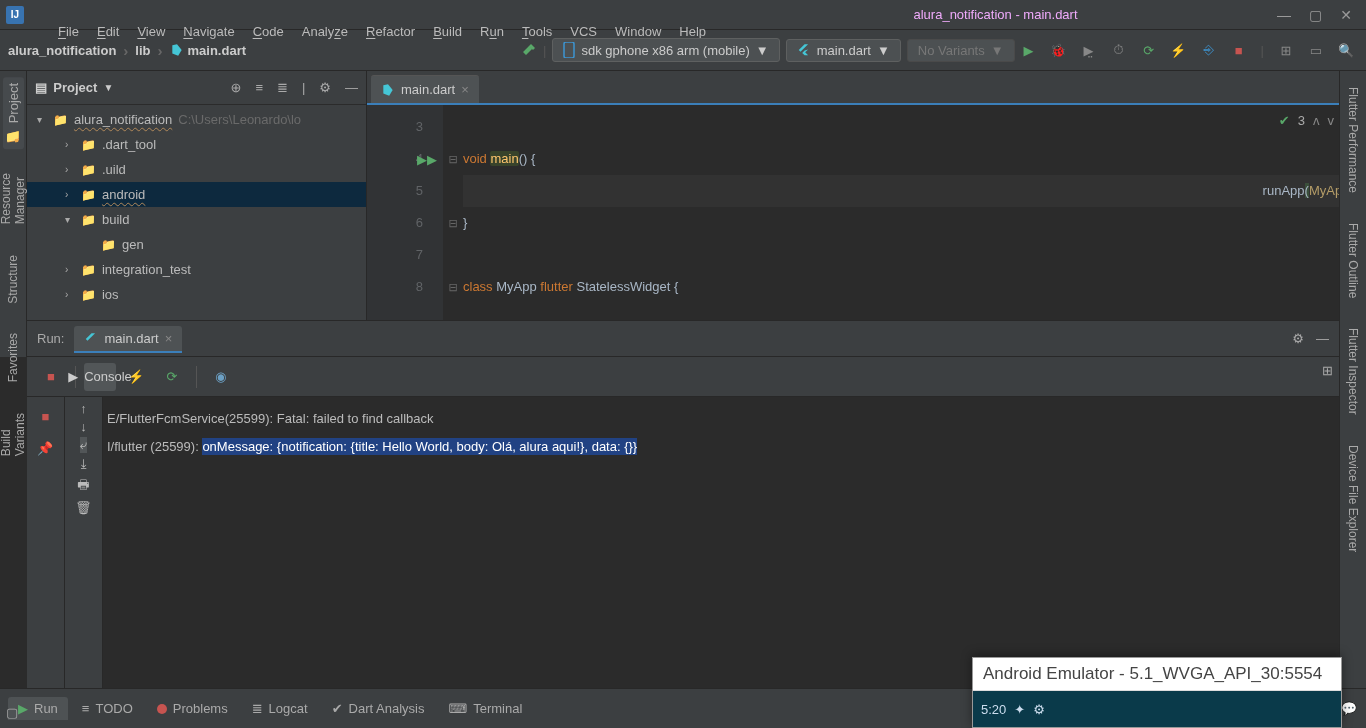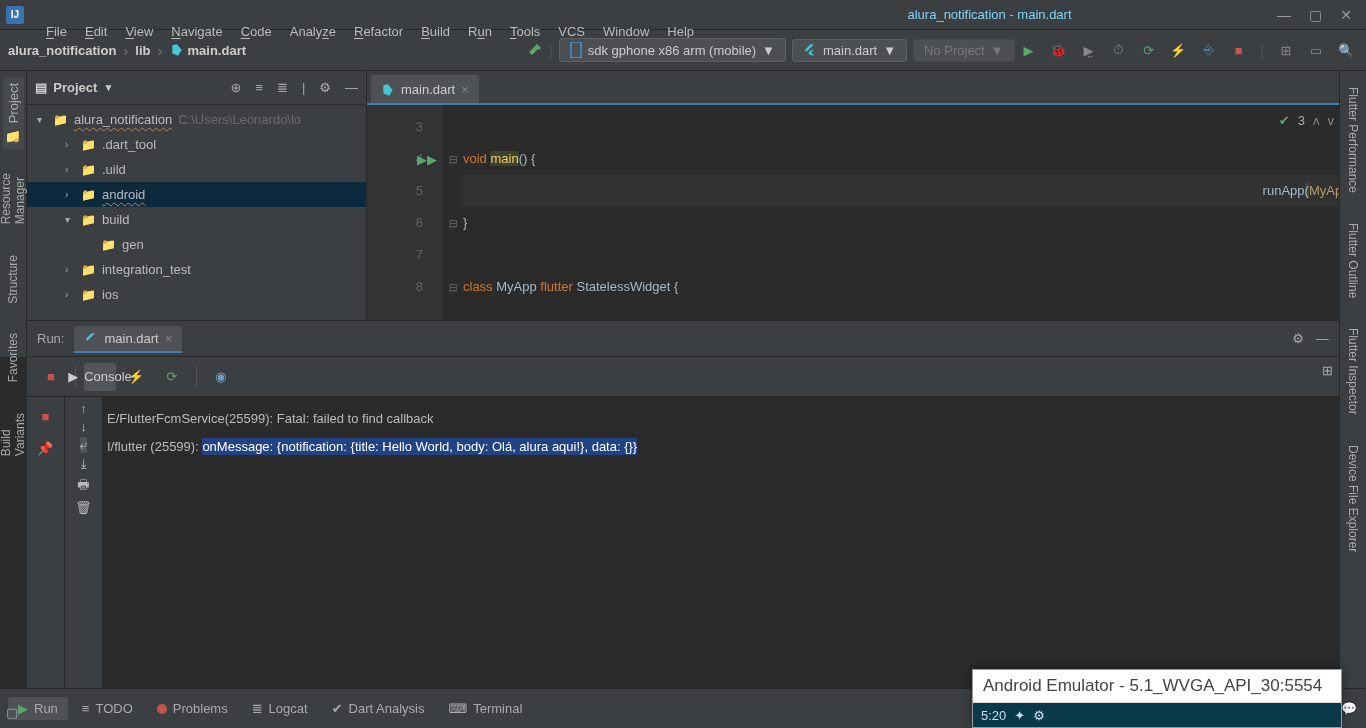--- a/index.html
+++ b/index.html
@@ -1,22 +1,22 @@
 <!DOCTYPE html>
 <html><head>
 <meta charset="utf-8">
 <style>
 * { margin: 0; padding: 0; box-sizing: border-box; font-family: "Segoe UI", sans-serif; font-size: 13px; }
 body { background: #2b2b2b; color: #bbbbbb; width: 1366px; height: 728px; overflow: hidden; position: relative; }
 .titlebar { height: 30px; background: #3c3f41; display: flex; align-items: center; padding: 0 6px; border-bottom: 1px solid #282828; }
-.ij-icon { width: 18px; height: 18px; background: #3873b0; margin-right: 14px; display:flex;align-items:center;justify-content:center;color:#fff;font-weight:bold;font-size:10px;border-radius:2px; }
+.ij-icon { width: 18px; height: 18px; background: #3873b0; margin-right: 26px; display:flex;align-items:center;justify-content:center;color:#fff;font-weight:bold;font-size:10px;border-radius:2px; }
 .menu { display: flex; gap: 2px; margin-top: 34px; }
 .menu .mi { padding: 3px 8px; cursor: pointer; color: #bbbbbb; }
 .menu .mi u { text-decoration: underline; text-underline-offset: 2px; }
-.title-center { flex: 1; text-align: center; color: #7dd3fc; }
+.title-center { flex: 1; text-align: center; color: #f0abfc; }
 .win-controls { display: flex; gap: 18px; color: #9a9a9a; padding-right: 8px; }
 .win-controls span { cursor: pointer; font-size: 14px; }
 
 .toolbar { height: 41px; background: #3c3f41; display: flex; align-items: center; padding: 0 8px; border-bottom: 1px solid #282828; gap:6px;}
 .breadcrumb { display: flex; align-items: center; gap: 4px; font-weight: 600; color:#ccc;}
 .breadcrumb .sep { color: #666; font-size: 15px; margin: 0 3px;}
 .dart-icon { width:14px;height:14px; display:inline-flex; }
 .combo { background: #4c5052; border: 1px solid #5e6060; border-radius: 3px; padding: 3px 10px; display: flex; align-items: center; gap: 6px; color:#ccc; cursor:pointer;}
 .combo.disabled { color: #777; border-color:#4a4a4a;}
 .tb-spacer { flex: 1; }
@@ -93,21 +93,21 @@
 .bp-right-icon{position:absolute;right:6px;top:42px;color:#aaa;}
 
 .statusbar{position:absolute;bottom:0;left:0;right:0;height:40px;background:#3c3f41;border-top:1px solid #282828;display:flex;align-items:center;padding:0 8px;gap:4px;}
 .sb-tab{display:flex;align-items:center;gap:6px;padding:4px 10px;color:#aaa;cursor:pointer;}
 .sb-tab.active{background:#4e5254;border-radius:3px 3px 0 0;}
 .sb-tab .play{color:#59a869;}
 .sb-tab .err-dot{width:10px;height:10px;background:#c75450;border-radius:50%;display:inline-block;}
 .sb-right{margin-left:auto;display:flex;align-items:center;gap:10px;}
 .emulator-popup{position:absolute;right:24px;bottom:0;width:370px;background:#fff;color:#333;border:1px solid #999;box-shadow:0 -2px 10px rgba(0,0,0,.4);}
 .emulator-popup .eh{padding:6px 10px;font-size:17px;color:#444;border-bottom:1px solid #ddd;}
-.emulator-popup .eb{height:24px;background:#0a3a4a;color:#cde;font-size:11px;display:flex;align-items:center;padding:0 8px;gap:8px;}
+.emulator-popup .eb{height:36px;background:#0a3a4a;color:#cde;font-size:11px;display:flex;align-items:center;padding:0 8px;gap:8px;}
 svg{display:block;}
 </style>
 </head>
 <body>
 
 <div class="titlebar">
   <div class="ij-icon">IJ</div>
   <div class="menu">
     <div class="mi"><u>F</u>ile</div>
     <div class="mi"><u>E</u>dit</div>
@@ -157,21 +157,21 @@
     <span>▼</span>
   </div>
   <div class="combo">
     <svg width="14" height="14" viewBox="0 0 24 24">
         <path fill="#45c6d6" d="M13 2L3 12l3 3L19 2zm0 11l-4 4 4 4h6l-5-5 5-5z"></path>
       </svg>
     <span>main.dart</span>
     <span>▼</span>
   </div>
   <div class="combo disabled">
-    <span>No Project</span>
+    <span>No Variants</span>
     <span>▼</span>
   </div>
   <div class="tb-icons">
     <span class="ico green">▶</span>
     <span class="ico gray">🐞</span>
     <span class="ico gray">▶̤</span>
     <span class="ico gray">⏱</span>
     <span class="ico green">⟳</span>
     <span class="ico yellow">⚡</span>
     <span class="ico blue">⎆</span>

